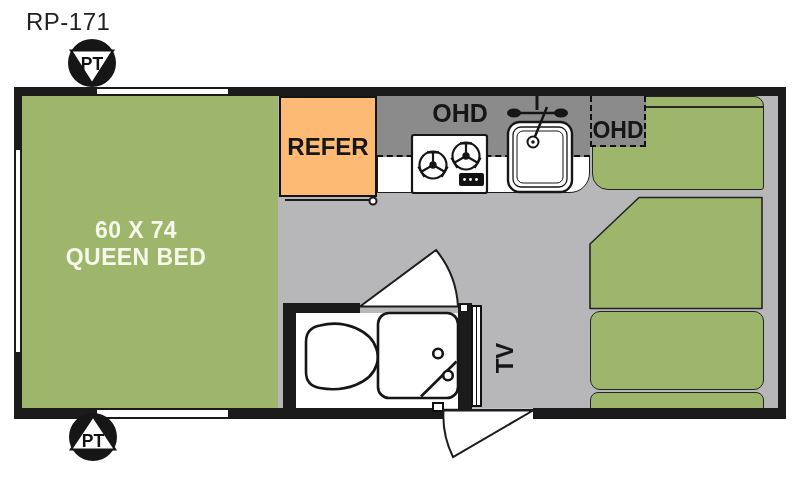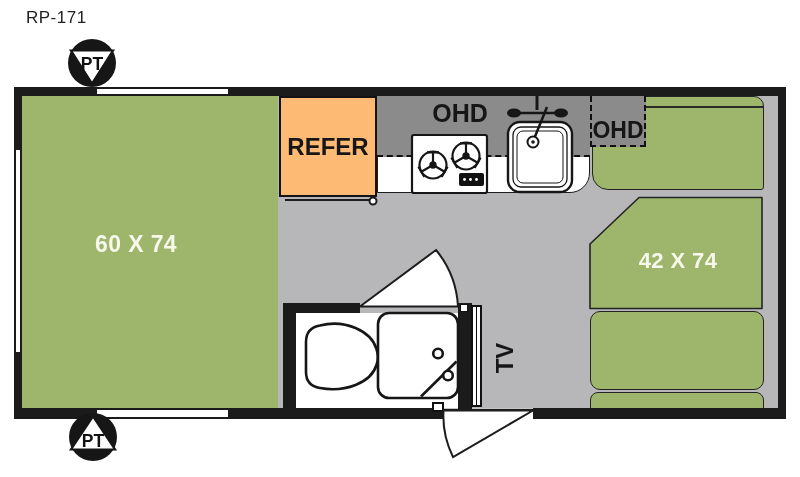--- a/index.html
+++ b/index.html
@@ -15,21 +15,21 @@
   .canvas{position:relative;width:800px;height:477px;background:#fff;overflow:hidden;}
   .abs{position:absolute;box-sizing:border-box;}
   .wall{background:var(--wall-black);}
   .win-h{background:#fff;border-top:2px solid var(--wall-black);border-bottom:2px solid var(--wall-black);}
   .win-v{background:#fff;border-left:2px solid var(--wall-black);border-right:2px solid var(--wall-black);}
   .green{background:var(--green);}
   .seat{background:var(--green);border:1.5px solid #242424;}
   .label-light{color:var(--text-light);font-weight:bold;text-align:center;letter-spacing:.4px;}
   .label-dark{color:var(--ink);font-weight:bold;text-align:center;}
   .flexc{display:flex;flex-direction:column;align-items:center;justify-content:center;}
-  .model{font-size:17px;color:#222;letter-spacing:.5px;}
+  .model{font-size:24px;color:#222;letter-spacing:.5px;}
   svg text{font-family:"Liberation Sans","DejaVu Sans",sans-serif;font-weight:bold;font-size:17.5px;fill:#111;text-anchor:middle;}
 </style>
 </head>
 <body>
 
 <div class="canvas">
 
   <div class="abs model" style="left:26px;top:8px;">RP-171</div>
 
   <div class="abs" style="left:278px;top:96px;width:500px;height:312px;background:var(--floor-gray);"></div>
@@ -145,19 +145,19 @@
     </g>
     <g>
       <circle cx="93" cy="437" r="24" fill="#161616"></circle>
       <polygon points="71,449.5 115,449.5 93,416.5" fill="#fff" stroke="#161616" stroke-width="2.2"></polygon>
       <text x="93" y="446.5">PT</text>
     </g>
   </svg>
 
   <div class="abs flexc" style="left:14px;top:96px;width:244px;height:312px;transform:translateY(-8px);">
     <span class="label-light" style="font-size:23px;line-height:27px;">60 X 74</span>
+    <span class="label-light" style="font-size:23px;line-height:27px;">QUEEN BED</span>
   </div>
 
   <div class="abs flexc" style="left:592px;top:197px;width:172px;height:112px;transform:translateY(8px);">
-    <span class="label-light" style="font-size:22px;line-height:26px;">42 X 74</span>
   </div>
 
 </div>
 
 </body></html>

